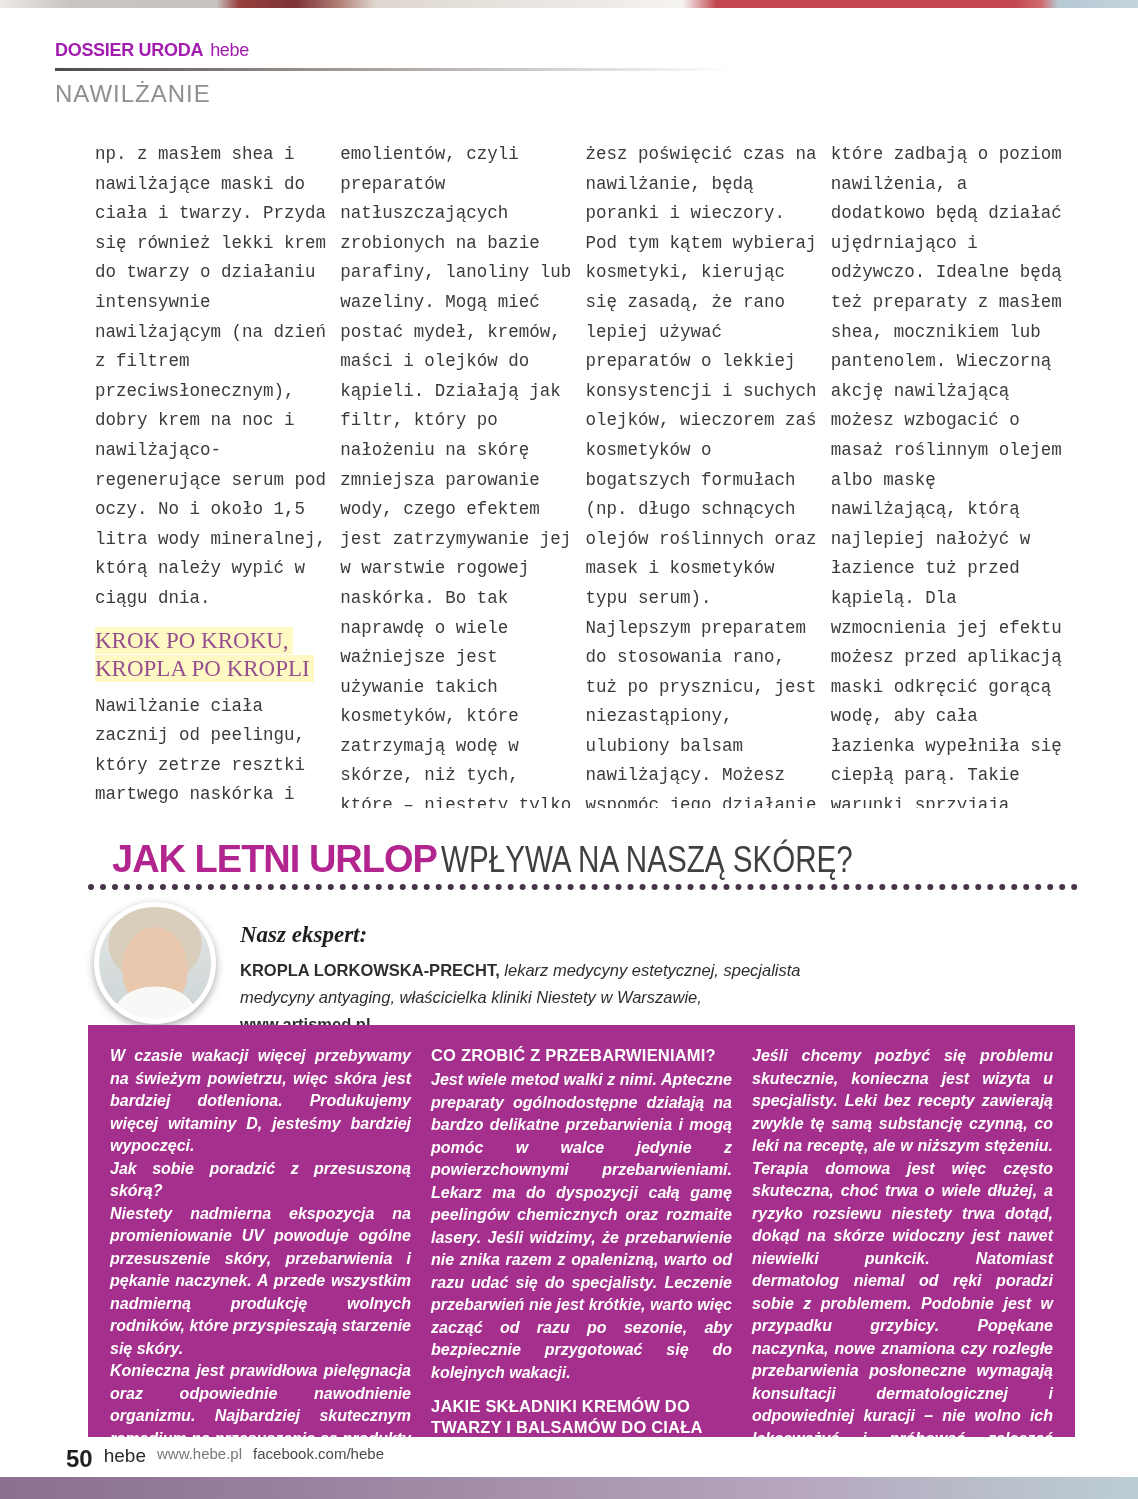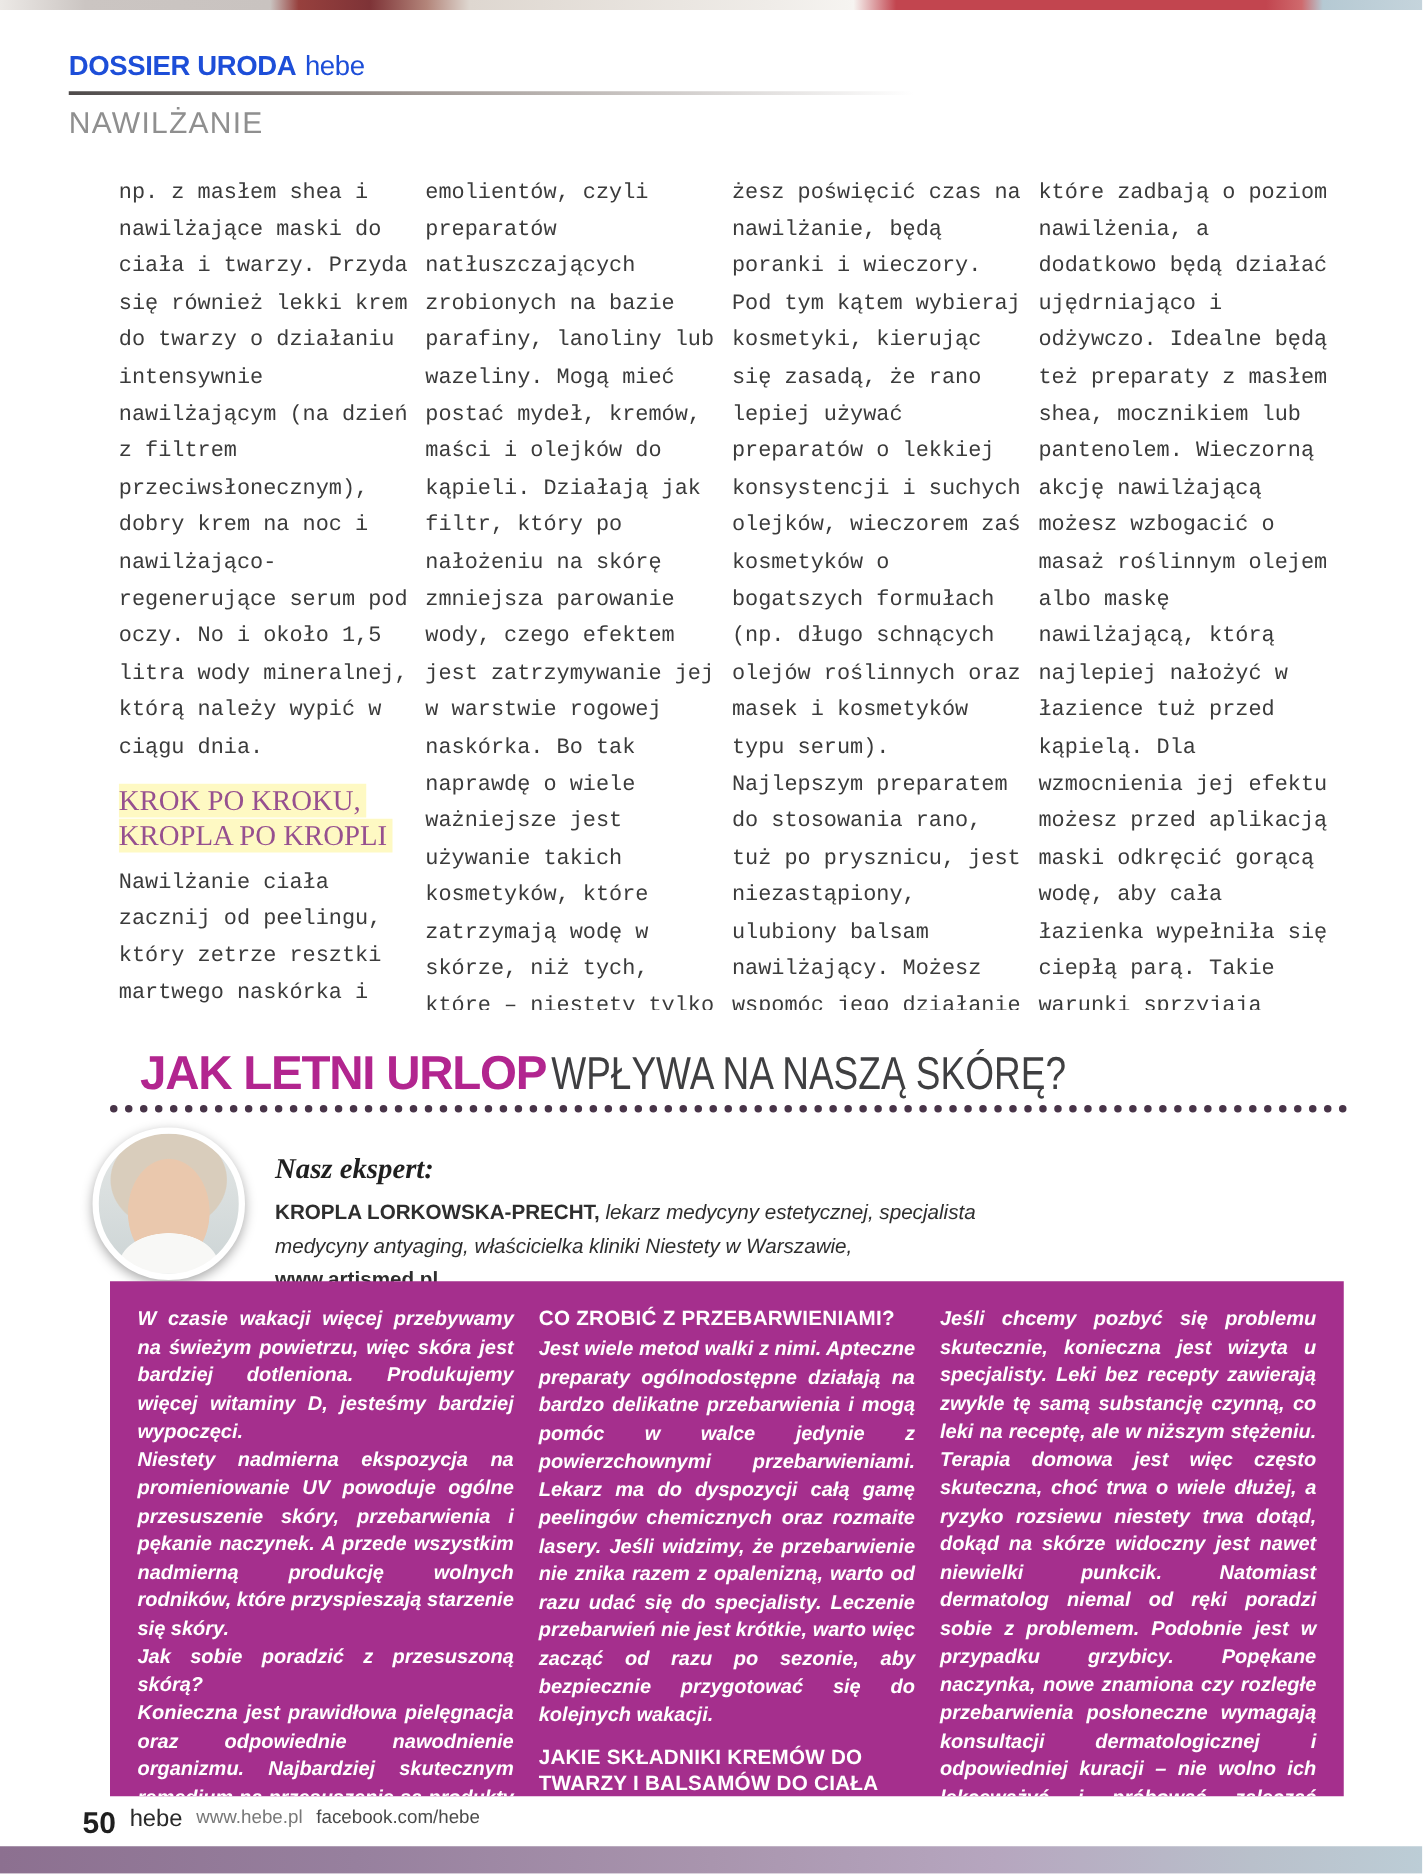--- a/index.html
+++ b/index.html
@@ -8,21 +8,21 @@
 
   
   .top-strip{position:absolute;top:0;left:0;width:1138px;height:8px;
     background:linear-gradient(90deg,
       #ece9e6 0%,#cbc5c2 6%,#c9c3c0 19%,#97403d 21%,#7e3337 26%,#b3857a 30%,
       #ded7d0 33%,#efece8 54%,#f6f4f1 60%,#c2454f 63%,#c2454f 89%,#cf6a6d 91.5%,
       #b5c9d3 93%,#c5d4dc 100%);}
 
   
   .masthead{position:absolute;left:55px;top:40px;}
-  .masthead-line{font-size:22px;color:#1d4ed8;letter-spacing:-0.3px;}
+  .masthead-line{font-size:18px;color:#a21caf;letter-spacing:-0.3px;}
   .masthead-title{font-weight:bold;}
   .masthead-brand{font-weight:400;margin-left:7px;}
   .masthead-rule{margin-top:7px;height:3px;width:676px;
     background:linear-gradient(90deg,#4e4a4a 0%,#9d9591 40%,rgba(185,177,173,0) 100%);}
   .section-label{margin-top:9px;font-size:24px;color:#8f8f8f;letter-spacing:1px;}
 
   
   .columns{position:absolute;left:95px;top:140px;width:967px;height:668px;
     display:flex;gap:14px;color:#3b3b3b;font-size:17.5px;line-height:29.6px;overflow:hidden;}
   .col{flex:1;min-width:0;}
@@ -33,21 +33,21 @@
 
   
   .feature-title{position:absolute;left:95px;top:838px;white-space:nowrap;}
   .feature-title .accent{color:#b2258f;font-weight:bold;font-size:38px;letter-spacing:-1px;margin-left:17px;}
   .feature-title .rest{color:#3f3f41;font-weight:400;font-size:37px;letter-spacing:0;
     display:inline-block;transform:scaleX(0.8);transform-origin:0 60%;}
   .dotted-rule{position:absolute;left:88px;top:884px;width:990px;height:0;
     border-bottom:6px dotted #483448;}
 
   
-  .expert{position:absolute;left:74px;top:902px;display:flex;justify-content:center;}
+  .expert{position:absolute;left:94px;top:902px;display:flex;justify-content:center;}
   .expert-photo{width:112px;height:112px;border-radius:50%;border:5px solid #fff;
     box-shadow:0 3px 9px rgba(0,0,0,0.35);
     background-color:#dfe3e2;
     background-image:
       radial-gradient(ellipse 40px 26px at 50% 94%, #f8f8f6 0 98%, rgba(255,255,255,0) 100%),
       radial-gradient(ellipse 33px 43px at 50% 56%, #eac8ad 0 98%, rgba(234,200,173,0) 100%),
       radial-gradient(ellipse 47px 40px at 50% 33%, #d9cdbc 0 98%, rgba(217,205,188,0) 100%),
       linear-gradient(#e4e7e6,#ccd4d5);}
   .expert-text{margin-left:24px;padding-top:20px;width:585px;}
   .expert-label{font-family:"Liberation Serif",serif;font-style:italic;font-weight:bold;
@@ -132,22 +132,22 @@
         <span class="expert-name">KROPLA LORKOWSKA-PRECHT,</span>
         <span class="expert-desc">lekarz medycyny estetycznej, specjalista medycyny antyaging, właścicielka kliniki Niestety w Warszawie,</span>
         <span class="expert-url">www.artismed.pl</span>
       </div>
     </div>
   </div>
 
   <div class="info-box">
     <div class="box-col">
       <p>W czasie wakacji więcej przebywamy na świeżym powietrzu, więc skóra jest bardziej dotleniona. Produkujemy więcej witaminy D, jesteśmy bardziej wypoczęci.</p>
+      <p>Jak sobie poradzić z przesuszoną skórą?</p>
       <p>Niestety nadmierna ekspozycja na promieniowanie UV powoduje ogólne przesuszenie skóry, przebarwienia i pękanie naczynek. A przede wszystkim nadmierną produkcję wolnych rodników, które przyspieszają starzenie się skóry.</p>
-      <p>Jak sobie poradzić z przesuszoną skórą?</p>
       <p>Konieczna jest prawidłowa pielęgnacja oraz odpowiednie nawodnienie organizmu. Najbardziej skutecznym remedium na przesuszenie są produkty z kwasem hialuronowym. Ale wybierajmy takie, w których kwas jest zmikronizowany albo osadzony na specjalnym nośniku, bowiem cząsteczka kwasu jest duża i sama nie jest w stanie penetrować w głąb skóry. Oczywiście możemy ją umieścić nawet bardzo głęboko za pomocą zabiegów mezoterapii. Ale skuteczne mogą być też odpowiednio dobrane kosmetyki.</p>
     </div>
     <div class="box-col">
       <div class="box-heading">CO ZROBIĆ Z PRZEBARWIENIAMI?</div>
       <p>Jest wiele metod walki z nimi. Apteczne preparaty ogólnodostępne działają na bardzo delikatne przebarwienia i mogą pomóc w walce jedynie z powierzchownymi przebarwieniami. Lekarz ma do dyspozycji całą gamę peelingów chemicznych oraz rozmaite lasery. Jeśli widzimy, że przebarwienie nie znika razem z opalenizną, warto od razu udać się do specjalisty. Leczenie przebarwień nie jest krótkie, warto więc zacząć od razu po sezonie, aby bezpiecznie przygotować się do kolejnych wakacji.</p>
       <div class="box-heading mid">JAKIE SKŁADNIKI KREMÓW DO TWARZY I BALSAMÓW DO CIAŁA BĘDĄ NIEZAWODNE DO NAWILŻANIA SKÓRY?</div>
 
     </div>
     <div class="box-col">
       <p>Jeśli chcemy pozbyć się problemu skutecznie, konieczna jest wizyta u specjalisty. Leki bez recepty zawierają zwykle tę samą substancję czynną, co leki na receptę, ale w niższym stężeniu. Terapia domowa jest więc często skuteczna, choć trwa o wiele dłużej, a ryzyko rozsiewu niestety trwa dotąd, dokąd na skórze widoczny jest nawet niewielki punkcik. Natomiast dermatolog niemal od ręki poradzi sobie z problemem. Podobnie jest w przypadku grzybicy. Popękane naczynka, nowe znamiona czy rozległe przebarwienia posłoneczne wymagają konsultacji dermatologicznej i odpowiedniej kuracji – nie wolno ich lekceważyć i próbować zaleczać wyłącznie domowymi sposobami.</p>

